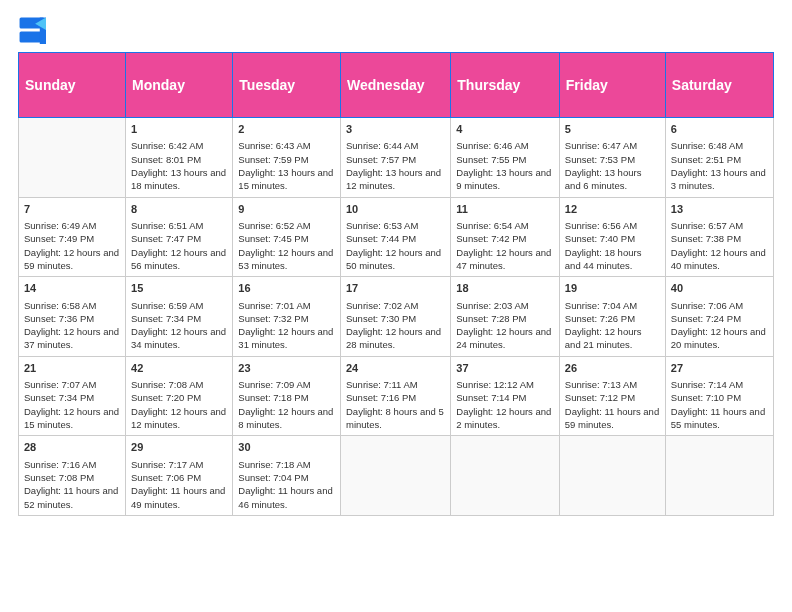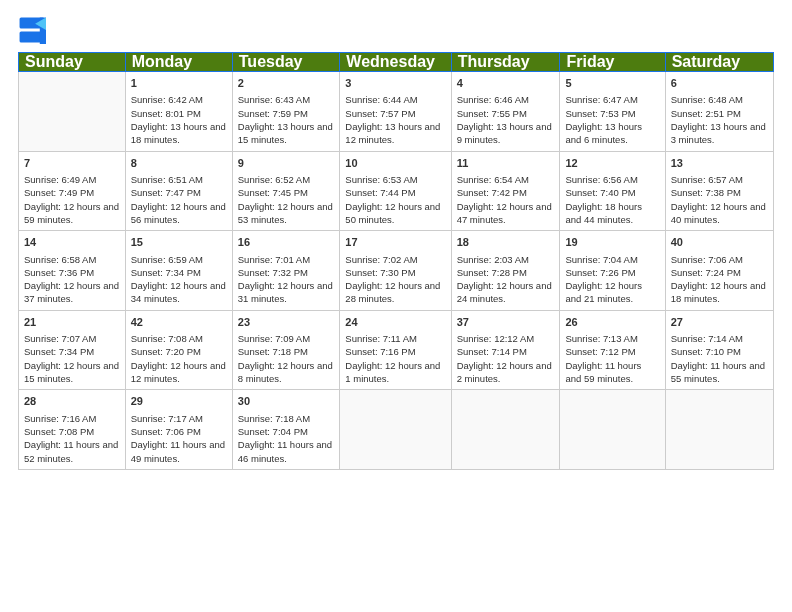--- a/index.html
+++ b/index.html
@@ -49,25 +49,25 @@
     .location {
       font-size: 13px;
       color: #555;
     }
     .calendar-table {
       width: 100%;
       border-collapse: collapse;
       font-size: 10px;
     }
     .calendar-table thead th {
-      background-color: #4d7c0f;
+      background-color: #ec4899;
       color: #fff;
       text-align: left;
-      padding: 0 6px;
-      font-size: 16px;
+      padding: 24px 6px;
+      font-size: 14px;
       font-weight: bold;
       border: 1px solid #1a73e8;
     }
     .calendar-table tbody td {
       border: 1px solid #ccc;
       vertical-align: top;
       padding: 4px 5px;
       width: 113px;
       height: 78px;
       color: #333;
@@ -240,21 +240,21 @@
           <td>
             <span class="day-number">19</span>
             <div>Sunrise: 7:04 AM</div>
             <div>Sunset: 7:26 PM</div>
             <div>Daylight: 12 hours and 21 minutes.</div>
           </td>
           <td>
             <span class="day-number">40</span>
             <div>Sunrise: 7:06 AM</div>
             <div>Sunset: 7:24 PM</div>
-            <div>Daylight: 12 hours and 18 minutes.</div>
+            <div>Daylight: 12 hours and 20 minutes.</div>
           </td>
         </tr>
         <tr>
           <td>
             <span class="day-number">21</span>
             <div>Sunrise: 7:07 AM</div>
             <div>Sunset: 7:34 PM</div>
             <div>Daylight: 12 hours and 15 minutes.</div>
           </td>
           <td>
@@ -266,21 +266,21 @@
           <td>
             <span class="day-number">23</span>
             <div>Sunrise: 7:09 AM</div>
             <div>Sunset: 7:18 PM</div>
             <div>Daylight: 12 hours and 8 minutes.</div>
           </td>
           <td>
             <span class="day-number">24</span>
             <div>Sunrise: 7:11 AM</div>
             <div>Sunset: 7:16 PM</div>
-            <div>Daylight: 12 hours and 1 minutes.</div>
+            <div>Daylight: 8 hours and 5 minutes.</div>
           </td>
           <td>
             <span class="day-number">37</span>
             <div>Sunrise: 12:12 AM</div>
             <div>Sunset: 7:14 PM</div>
             <div>Daylight: 12 hours and 2 minutes.</div>
           </td>
           <td>
             <span class="day-number">26</span>
             <div>Sunrise: 7:13 AM</div>

